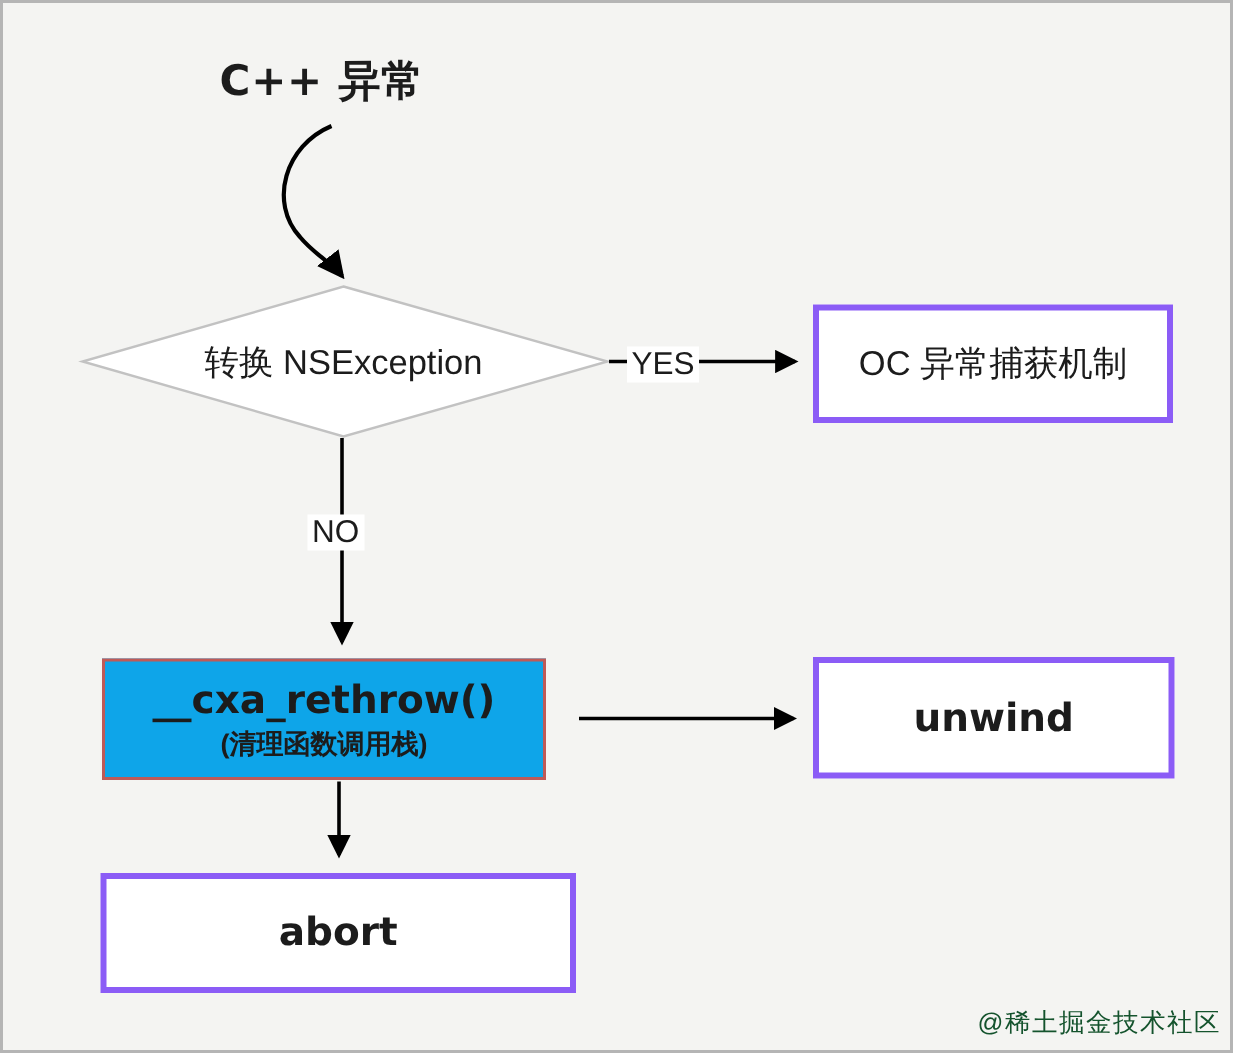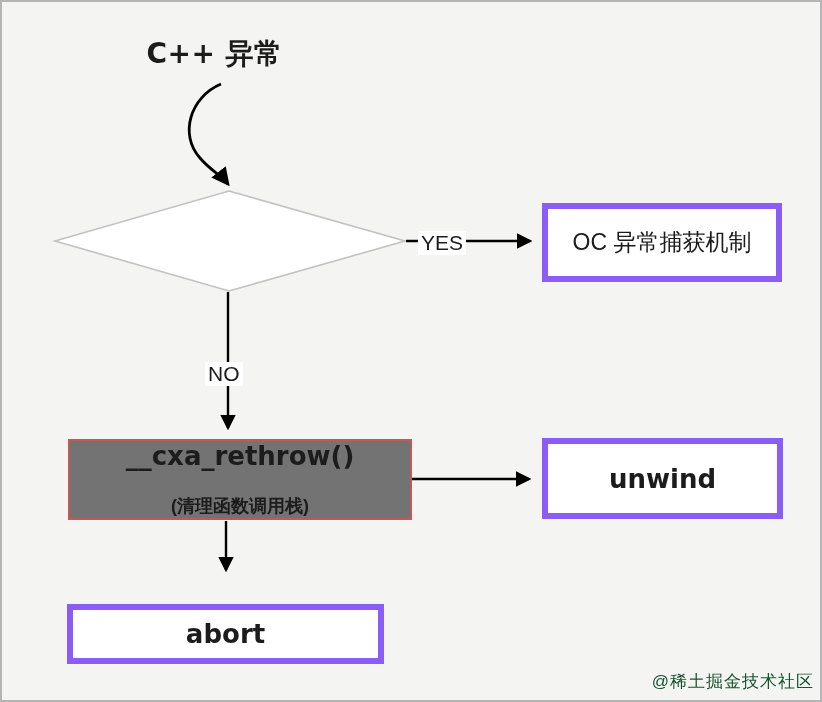--- a/index.html
+++ b/index.html
@@ -44,45 +44,44 @@
   }
 
   .edge-label {
     font-size: 21px;
     line-height: 24px;
     background: #ffffff;
     padding: 0 3px;
     text-align: center;
   }
   .yes-label { left: 416px; top: 229px; }
-  .no-label  { left: 203px; top: 360px; }
+  .no-label  { left: 203px; top: 341px; }
 
   .node {
     background: #ffffff;
-    border: 6px solid #8b5cf6;
+    border: 4px solid #8b5cf6;
     display: flex;
     flex-direction: column;
     align-items: center;
     justify-content: center;
   }
   .node-oc {
     left: 540px; top: 201px; width: 240px; height: 79px;
     font-size: 23px;
   }
   .node-rethrow {
-    left: 66px; top: 437px; width: 344px; height: 81px;
-    background: #737373;
+    left: 66px; top: 437px; width: 296px; height: 81px;
+    background: #0ea5e9;
     border: 2.5px solid #bf5a57;
-    justify-content: space-between;
   }
   .node-unwind {
     left: 540px; top: 436px; width: 241px; height: 81px;
   }
   .node-abort {
-    left: 65px; top: 580px; width: 317px; height: 60px; margin-top: 22px;
+    left: 65px; top: 580px; width: 317px; height: 80px;
   }
   .code-label {
     font-family: "DejaVu Sans", sans-serif;
     font-weight: bold;
     font-size: 26px;
     line-height: 30px;
   }
   .sub-label {
     font-size: 18px;
     line-height: 24px;
@@ -117,20 +116,21 @@
 
     <path d="M 226,290 V 426" fill="none" stroke="#000000" stroke-width="2.4" marker-end="url(#arrow)"></path>
 
     <path d="M 384,477 H 527" fill="none" stroke="#000000" stroke-width="2.4" marker-end="url(#arrow)"></path>
 
     <path d="M 224,519 V 568" fill="none" stroke="#000000" stroke-width="2.4" marker-end="url(#arrow)"></path>
   </svg>
 
   <div class="abs title">C++ 异常</div>
 
+  <div class="abs diamond-label">转换 NSException</div>
 
   <div class="abs edge-label yes-label">YES</div>
 
   <div class="abs edge-label no-label">NO</div>
 
   <div class="abs node node-oc">
     <span>OC 异常捕获机制</span>
   </div>
 
   <div class="abs node node-rethrow">

